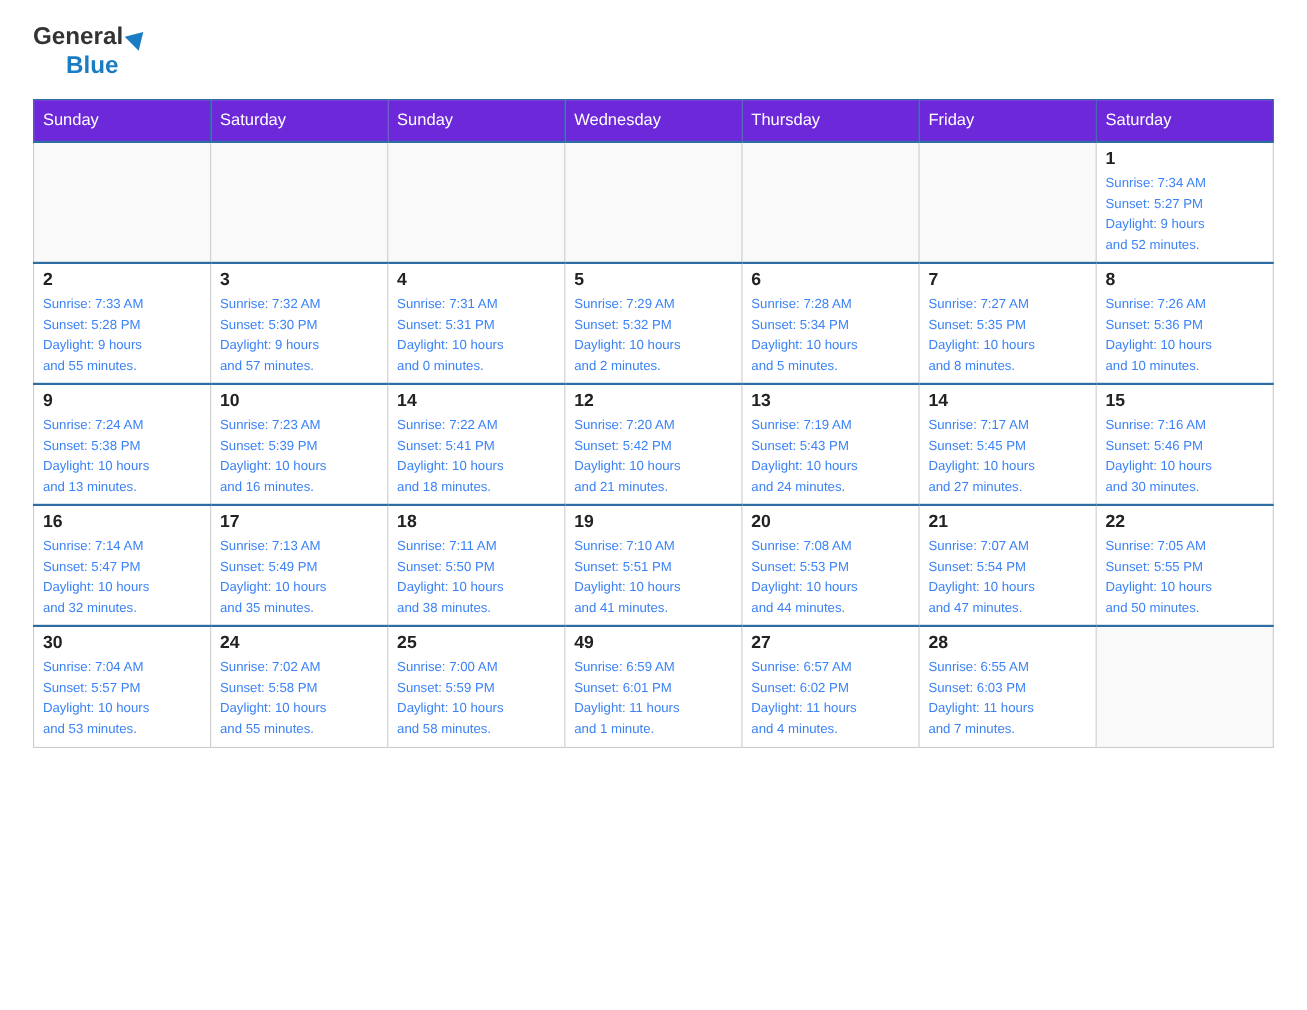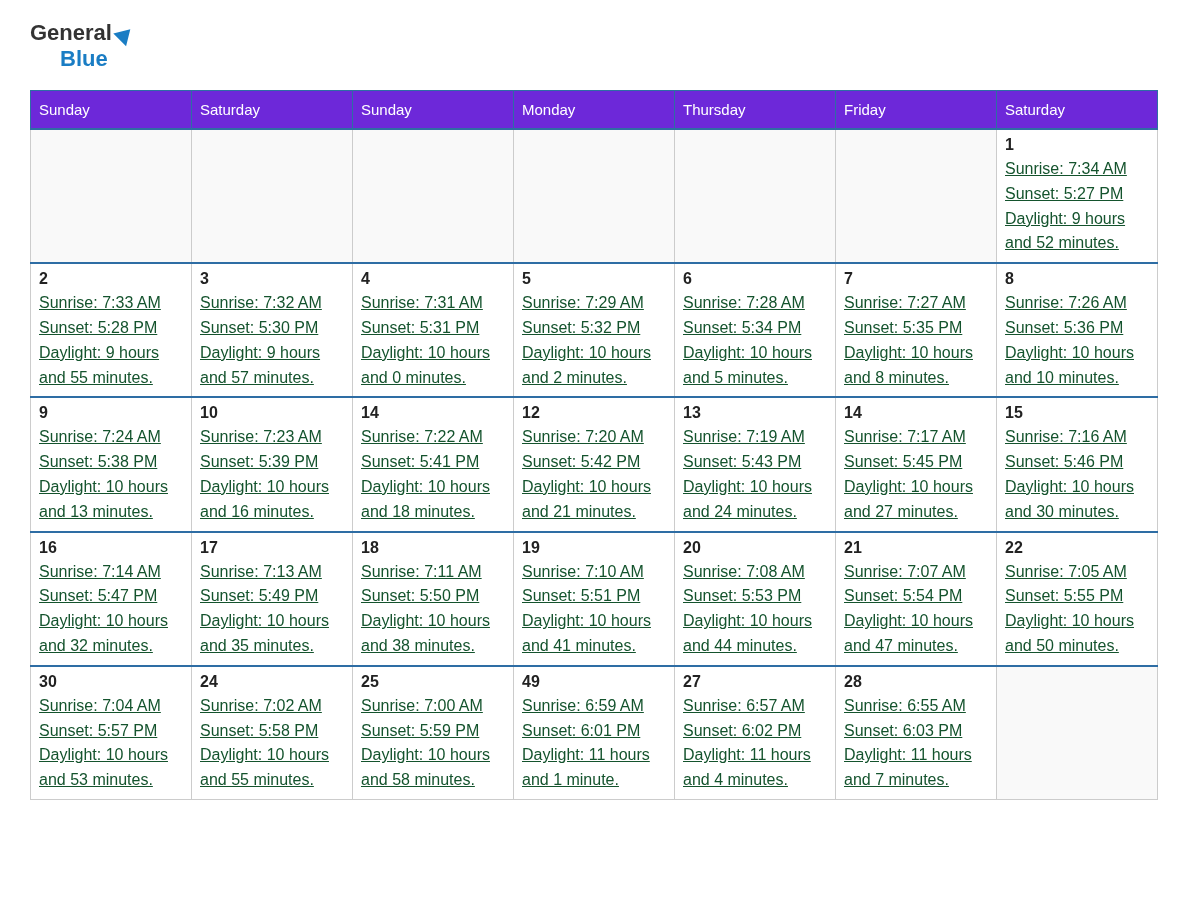--- a/index.html
+++ b/index.html
@@ -76,24 +76,23 @@
       height: 110px;
     }
     .day-num {
       font-size: 16px;
       font-weight: bold;
       color: #222;
       display: block;
       margin-bottom: 3px;
     }
     .day-info {
-      font-size: 16px;
-      color: #14532d;
+      font-size: 12px;
+      color: #3b82f6;
       line-height: 1.55;
-      text-decoration: underline;
     }
     tr:first-child td {
       border-top: 2px solid #2e6da4;
     }
     tbody tr td {
       border-top: 2px solid #2e6da4;
     }
     td.empty {
       background: #f9f9f9;
     }
@@ -115,21 +114,21 @@
     <div class="location-title"></div>
   </div>
 </div>
 
 <table>
   <thead>
     <tr>
     <th>Sunday</th>
         <th>Saturday</th>
         <th>Sunday</th>
-        <th>Monday</th>
+        <th>Wednesday</th>
         <th>Thursday</th>
         <th>Friday</th>
         <th>Saturday</th>
       </tr>
   </thead>
   <tbody id="calendar-body">
   <tr>
         <td class="empty"></td>
         <td class="empty"></td>
         <td class="empty"></td>

